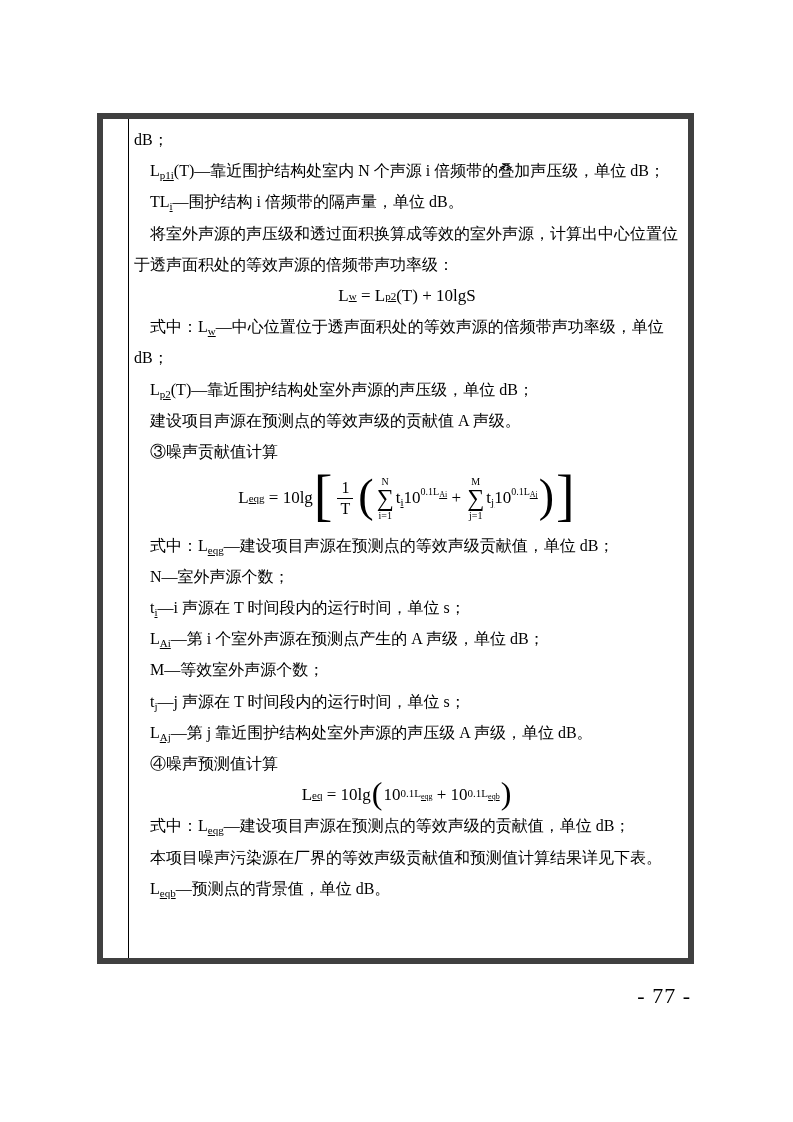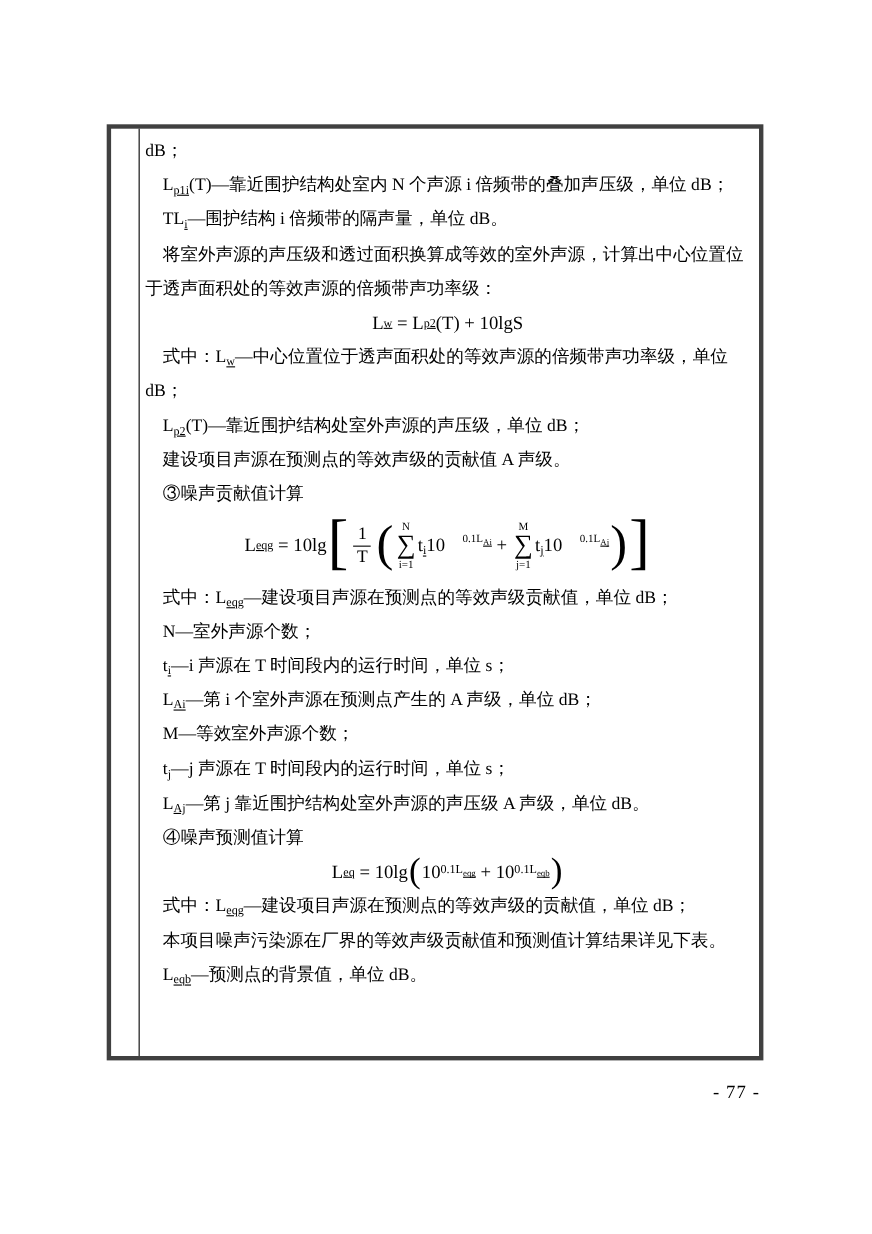--- a/index.html
+++ b/index.html
@@ -3,21 +3,21 @@
 <meta charset="utf-8">
 <style>
   html, body { margin:0; padding:0; }
   body {
     width:793px; height:1122px; background:#ffffff; position:relative;
     overflow:hidden; color:#000;
     font-family:"Liberation Serif","DejaVu Serif",serif;
   }
   .page-table {
     position:absolute; left:97px; top:113px; width:597px; height:851px;
-    border:4px solid #404040; box-sizing:border-box; display:flex; background:#fff;
+    border:6px solid #404040; box-sizing:border-box; display:flex; background:#fff;
   }
   .left-col {
     width:26px; border-right:1px solid #000; box-sizing:border-box; flex:none;
   }
   .content-cell {
     flex:1; padding:5px 8px 0 5px; font-size:16px; overflow:hidden;
   }
   p.line {
     margin:0; line-height:31.2px; white-space:nowrap;
     font-size:16px;
@@ -44,25 +44,25 @@
     font-size:16px; margin:0 3px; line-height:1.25;
   }
   .fsum .frac .num { border-bottom:1px solid #000; padding:0 4px; }
   .fsum .frac .den { padding:0 4px; }
   .fsum .sum {
     display:inline-flex; flex-direction:column; align-items:center;
     margin:0 2px; line-height:1;
   }
   .fsum .sum .lim { font-size:10px; line-height:1.1; }
   .fsum .sum .sigma { font-size:24px; line-height:0.95; }
-  .fsum sup { font-size:10px; vertical-align:8px; line-height:0;margin-left:16px; }
+  .fsum sup { font-size:10px; vertical-align:8px; line-height:0; }
   .fsum sup sub { font-size:8px; vertical-align:-2px; }
   .formula-line sup sub { font-size:8px; vertical-align:-2px; }
   .page-number {
-    position:absolute; top:983px; right:102px; font-size:17px;
+    position:absolute; top:983px; right:102px; font-size:22px;
     letter-spacing:1px; white-space:pre;
   }
 </style>
 </head>
 <body>
 
 <div class="page-table">
   <div class="left-col"></div>
   <div class="content-cell">
       <p class="line"><span>dB；</span></p>

